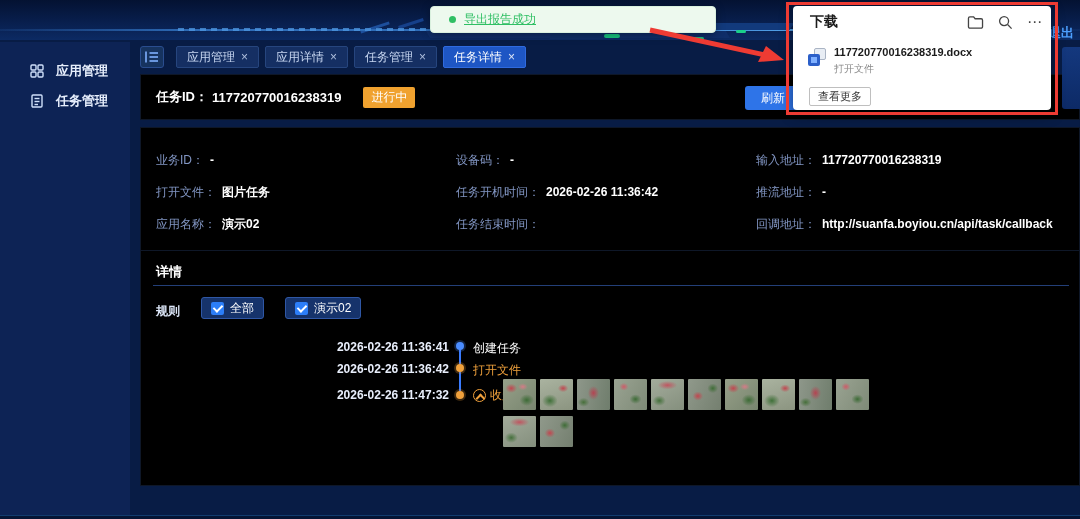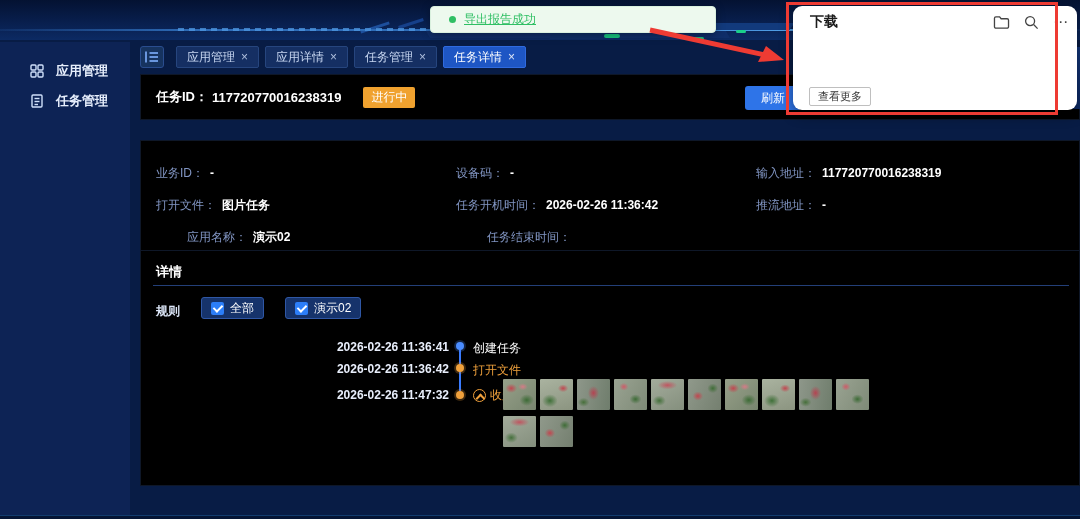--- a/index.html
+++ b/index.html
@@ -54,27 +54,27 @@
   
   .panel { position:absolute; background:#000000; border:1px solid rgba(63,104,180,.22); }
   .title-panel { left:140px; top:74px; width:940px; height:46px; display:flex; align-items:center; padding-left:15px; }
   .task-id-label, .task-id-value { font-size:13px; font-weight:bold; color:#ffffff; }
   .task-id-value { margin-left:4px; }
   .status-badge { margin-left:22px; background:#f0a22f; color:#ffffff; font-size:12px;
                   padding:2px 8px; border-radius:2px; }
   .refresh-btn { position:absolute; left:604px; top:11px; width:56px; height:24px; background:#2e74e8;
                  color:#fff; font-size:12px; border:none; border-radius:3px; cursor:pointer; }
 
-  .info-panel { left:140px; top:140px; width:940px; height:136px; }
+  .info-panel { left:140px; top:127px; width:940px; height:136px; }
   .field { position:absolute; font-size:12px; white-space:nowrap; }
   .f-label { color:#8296c4; }
   .f-value { color:#ffffff; font-weight:bold; margin-left:6px; }
   .c1 { left:15px; } .c2 { left:315px; } .c3 { left:615px; }
   .r1 { top:30px; } .r2 { top:60px; } .r3 { top:90px; }
-  .info-panel .field.r1 { top:24px; } .info-panel .field.r2 { top:56px; } .info-panel .field.r3 { top:88px;margin-left:31px; }
+  .info-panel .field.r1 { top:24px; } .info-panel .field.r2 { top:56px; } .info-panel .field.r3 { top:88px; }
 
   .details-panel { left:140px; top:250px; width:940px; height:236px; }
   .details-title { position:absolute; left:15px; top:12px; font-size:13px; font-weight:bold; color:#ffffff; }
   .divider { position:absolute; left:12px; top:34px; width:916px; height:1px; background:#233f78; }
   .rule-label { position:absolute; left:15px; top:52px; font-size:12px; font-weight:bold; color:#dce6f8; }
   .chip { position:absolute; top:46px; height:22px; display:flex; align-items:center; gap:6px;
           border:1px solid #2f57a5; background:#16336b; border-radius:3px; padding:0 9px; cursor:pointer; }
   .chip1 { left:60px; } .chip2 { left:144px; }
   .cb { width:13px; height:13px; background:#2c7ef8; border-radius:2px; position:relative; }
   .cb::after { content:""; position:absolute; left:4px; top:1px; width:4px; height:7px;
@@ -111,22 +111,22 @@
                     radial-gradient(7px 6px at 30% 25%, #cf5b68 0%, transparent 65%),
                     linear-gradient(120deg,#9aa392,#7e8a77); }
   .v4 { background: radial-gradient(14px 6px at 50% 20%, #c05560 0%, transparent 70%),
                     radial-gradient(10px 8px at 25% 70%, #44703b 0%, transparent 65%),
                     linear-gradient(150deg,#a3ab9b,#848f7d); }
   .v5 { background: radial-gradient(9px 8px at 75% 30%, #3f6d37 0%, transparent 60%),
                     radial-gradient(8px 7px at 30% 55%, #c2464f 0%, transparent 65%),
                     linear-gradient(115deg,#90998b,#747f6f); }
 
   
-  .popup { position:absolute; left:793px; top:6px; width:284px; height:104px; background:#ffffff;
-           border-radius:9px; box-shadow:0 4px 14px rgba(0,0,0,.45); z-index:20; }
+  .popup { position:absolute; left:793px; top:6px; width:258px; height:104px; background:#ffffff;
+           border-radius:4px; box-shadow:0 4px 14px rgba(0,0,0,.45); z-index:20; }
   .popup-title { position:absolute; left:17px; top:7px; font-size:14px; font-weight:bold; color:#1b1b1b; }
   .popup-icons { position:absolute; right:8px; top:7px; display:flex; gap:13px; align-items:center; color:#444; }
   .picon { width:17px; height:17px; cursor:pointer; display:flex; align-items:center; justify-content:center; }
   .more-glyph { font-size:15px; color:#444; letter-spacing:1px; cursor:pointer; }
   .file-row { position:absolute; left:15px; top:40px; display:flex; }
   .word-icon { position:relative; width:18px; height:18px; margin-right:8px; margin-top:2px; }
   .word-icon .pg { position:absolute; right:0; top:0; width:12px; height:12px; background:#e8edf4; border:1px solid #aab4c4; border-radius:2px; }
   .word-icon .sq { position:absolute; left:0; bottom:0; width:12px; height:12px; background:#2b5fc9; border-radius:2px; }
   .word-icon .sq::after { content:""; position:absolute; left:3px; top:3px; width:6px; height:6px; background:#7fb0ff; }
   .file-meta {}
@@ -236,20 +236,21 @@
 
   <div class="panel info-panel">
     <div class="field c1 r1"><span class="f-label">业务ID：</span><span class="f-value">-</span></div>
     <div class="field c2 r1"><span class="f-label">设备码：</span><span class="f-value">-</span></div>
     <div class="field c3 r1"><span class="f-label">输入地址：</span><span class="f-value">117720770016238319</span></div>
     <div class="field c1 r2"><span class="f-label">打开文件：</span><span class="f-value">图片任务</span></div>
     <div class="field c2 r2"><span class="f-label">任务开机时间：</span><span class="f-value">2026-02-26 11:36:42</span></div>
     <div class="field c3 r2"><span class="f-label">推流地址：</span><span class="f-value">-</span></div>
     <div class="field c1 r3"><span class="f-label">应用名称：</span><span class="f-value">演示02</span></div>
     <div class="field c2 r3"><span class="f-label">任务结束时间：</span><span class="f-value"></span></div>
+    <div class="field c3 r3"><span class="f-label">回调地址：</span><span class="f-value">http://suanfa.boyiou.cn/api/task/callback</span></div>
   </div>
 
   <div class="panel details-panel">
     <div class="details-title">详情</div>
     <div class="divider"></div>
     <div class="rule-label">规则</div>
     <div class="chip chip1">
       <span class="cb"></span>
       <span class="chip-label">全部</span>
     </div>
@@ -301,20 +302,30 @@
           </svg>
       </span>
       <span class="picon">
         <svg viewBox="0 0 16 16" width="15" height="15">
             <circle cx="6.5" cy="6.5" r="4.8" fill="none" stroke="#444" stroke-width="1.4"></circle>
             <line x1="10.2" y1="10.2" x2="14.5" y2="14.5" stroke="#444" stroke-width="1.4"></line>
           </svg>
       </span>
       <span class="more-glyph">⋯</span>
     </div>
+    <div class="file-row">
+      <span class="word-icon">
+          <span class="pg"></span>
+          <span class="sq"></span>
+        </span>
+      <span class="file-meta">
+        <div class="file-name">117720770016238319.docx</div>
+        <div class="file-action">打开文件</div>
+      </span>
+    </div>
     <button class="see-more">查看更多</button>
   </div>
 
   <div class="red-box"></div>
   <svg class="arrow-svg">
     <line x1="650" y1="30" x2="770" y2="56" stroke="#ee3b33" stroke-width="5"></line>
     <polygon points="784,60 758,62 766,46" fill="#ee3b33"></polygon>
   </svg>
 
 </div>

